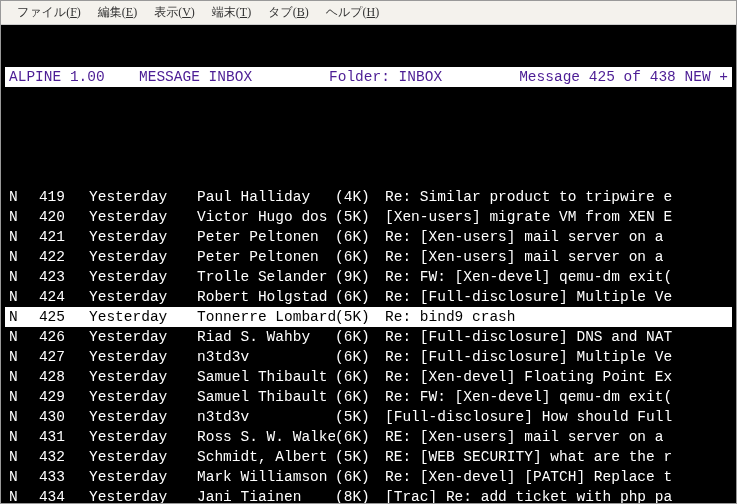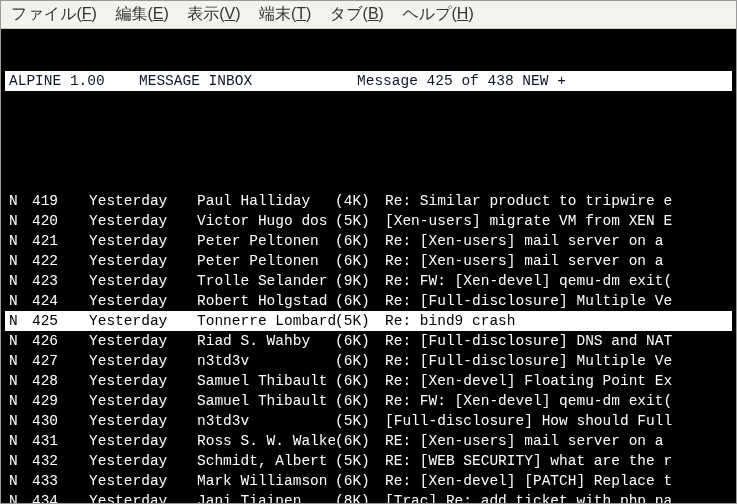--- a/index.html
+++ b/index.html
@@ -9,61 +9,61 @@
     background: #fff;
     width: 737px;
     height: 504px;
     overflow: hidden;
     display: flex;
     flex-direction: column;
     border: 1px solid #999;
   }
   .menubar {
     background: #f4f2ed;
-    padding: 3px 10px;
-    font-family: Liberation Sans, sans-serif;
-    font-size: 16px;
+    padding: 3px 16px;
+    font-family: Liberation Serif, serif;
+    font-size: 12px;
     color: #333;
     border-bottom: 1px solid #ccc;
   }
   .menubar span { margin-right: 14px; }
   .menubar u { text-decoration: underline; }
   .terminal {
     flex: 1;
     background: #000;
     color: #fff;
     padding: 2px 4px;
     line-height: 20px;
     font-family: "Courier New", monospace;
     font-size: 14.5px;
     white-space: pre;
     overflow: hidden;
     position: relative;
   }
   .headerline {
     background: #fff;
-    color: #0f172a;
+    color: #4c1d95;
     padding: 0 4px;
     display: flex;
   }
   .headerline .app { width: 130px; }
   .headerline .section { width: 190px; }
   .headerline .folder { flex: 1; }
   .headerline .msgcount { text-align: right; margin-left: 28px; }
   .spacer { height: 20px; }
   .msglist { }
   .row {
     display: flex;
     padding: 0 4px;
     overflow: hidden;
     white-space: pre;
   }
   .row.selected { background: #fff; color: #000; }
   .c-flag { width: 16px; }
-  .c-num { width: 40px; text-align: center; }
+  .c-num { width: 40px; text-align: right; }
   .c-date { width: 110px; padding-left: 24px; }
   .c-from { width: 160px; padding-left: 22px; overflow: hidden; }
   .c-size { width: 50px; text-align: left; padding-right: 6px; }
   .c-subj { flex: 1; overflow: hidden; }
 </style>
 </head>
 <body>
 
 <div class="menubar">
   <span>ファイル(<u>F</u>)</span>
@@ -71,18 +71,19 @@
   <span>表示(<u>V</u>)</span>
   <span>端末(<u>T</u>)</span>
   <span>タブ(<u>B</u>)</span>
   <span>ヘルプ(<u>H</u>)</span>
 </div>
 
 <div class="terminal">
   <div class="headerline">
     <span class="app">ALPINE 1.00</span>
     <span class="section">MESSAGE INBOX</span>
+    <span class="folder">Folder: INBOX</span>
     <span class="msgcount">Message 425 of 438 NEW +</span>
   </div>
   <div class="spacer"></div>
   <div class="msglist" id="msglist"><div class="row"><span class="c-flag">N</span><span class="c-num">419</span><span class="c-date">Yesterday</span><span class="c-from">Paul Halliday</span><span class="c-size">(4K)</span><span class="c-subj">Re: Similar product to tripwire e</span></div><div class="row"><span class="c-flag">N</span><span class="c-num">420</span><span class="c-date">Yesterday</span><span class="c-from">Victor Hugo dos S</span><span class="c-size">(5K)</span><span class="c-subj">[Xen-users] migrate VM from XEN E</span></div><div class="row"><span class="c-flag">N</span><span class="c-num">421</span><span class="c-date">Yesterday</span><span class="c-from">Peter Peltonen</span><span class="c-size">(6K)</span><span class="c-subj">Re: [Xen-users] mail server on a </span></div><div class="row"><span class="c-flag">N</span><span class="c-num">422</span><span class="c-date">Yesterday</span><span class="c-from">Peter Peltonen</span><span class="c-size">(6K)</span><span class="c-subj">Re: [Xen-users] mail server on a </span></div><div class="row"><span class="c-flag">N</span><span class="c-num">423</span><span class="c-date">Yesterday</span><span class="c-from">Trolle Selander</span><span class="c-size">(9K)</span><span class="c-subj">Re: FW: [Xen-devel] qemu-dm exit(</span></div><div class="row"><span class="c-flag">N</span><span class="c-num">424</span><span class="c-date">Yesterday</span><span class="c-from">Robert Holgstad</span><span class="c-size">(6K)</span><span class="c-subj">Re: [Full-disclosure] Multiple Ve</span></div><div class="row selected"><span class="c-flag">N</span><span class="c-num">425</span><span class="c-date">Yesterday</span><span class="c-from">Tonnerre Lombard</span><span class="c-size">(5K)</span><span class="c-subj">Re: bind9 crash</span></div><div class="row"><span class="c-flag">N</span><span class="c-num">426</span><span class="c-date">Yesterday</span><span class="c-from">Riad S. Wahby</span><span class="c-size">(6K)</span><span class="c-subj">Re: [Full-disclosure] DNS and NAT</span></div><div class="row"><span class="c-flag">N</span><span class="c-num">427</span><span class="c-date">Yesterday</span><span class="c-from">n3td3v</span><span class="c-size">(6K)</span><span class="c-subj">Re: [Full-disclosure] Multiple Ve</span></div><div class="row"><span class="c-flag">N</span><span class="c-num">428</span><span class="c-date">Yesterday</span><span class="c-from">Samuel Thibault</span><span class="c-size">(6K)</span><span class="c-subj">Re: [Xen-devel] Floating Point Ex</span></div><div class="row"><span class="c-flag">N</span><span class="c-num">429</span><span class="c-date">Yesterday</span><span class="c-from">Samuel Thibault</span><span class="c-size">(6K)</span><span class="c-subj">Re: FW: [Xen-devel] qemu-dm exit(</span></div><div class="row"><span class="c-flag">N</span><span class="c-num">430</span><span class="c-date">Yesterday</span><span class="c-from">n3td3v</span><span class="c-size">(5K)</span><span class="c-subj">[Full-disclosure] How should Full</span></div><div class="row"><span class="c-flag">N</span><span class="c-num">431</span><span class="c-date">Yesterday</span><span class="c-from">Ross S. W. Walker</span><span class="c-size">(6K)</span><span class="c-subj">RE: [Xen-users] mail server on a </span></div><div class="row"><span class="c-flag">N</span><span class="c-num">432</span><span class="c-date">Yesterday</span><span class="c-from">Schmidt, Albert E</span><span class="c-size">(5K)</span><span class="c-subj">RE: [WEB SECURITY] what are the r</span></div><div class="row"><span class="c-flag">N</span><span class="c-num">433</span><span class="c-date">Yesterday</span><span class="c-from">Mark Williamson</span><span class="c-size">(6K)</span><span class="c-subj">Re: [Xen-devel] [PATCH] Replace t</span></div><div class="row"><span class="c-flag">N</span><span class="c-num">434</span><span class="c-date">Yesterday</span><span class="c-from">Jani Tiainen</span><span class="c-size">(8K)</span><span class="c-subj">[Trac] Re: add ticket with php pa</span></div></div>
   
 </div>
 
 </body></html>

